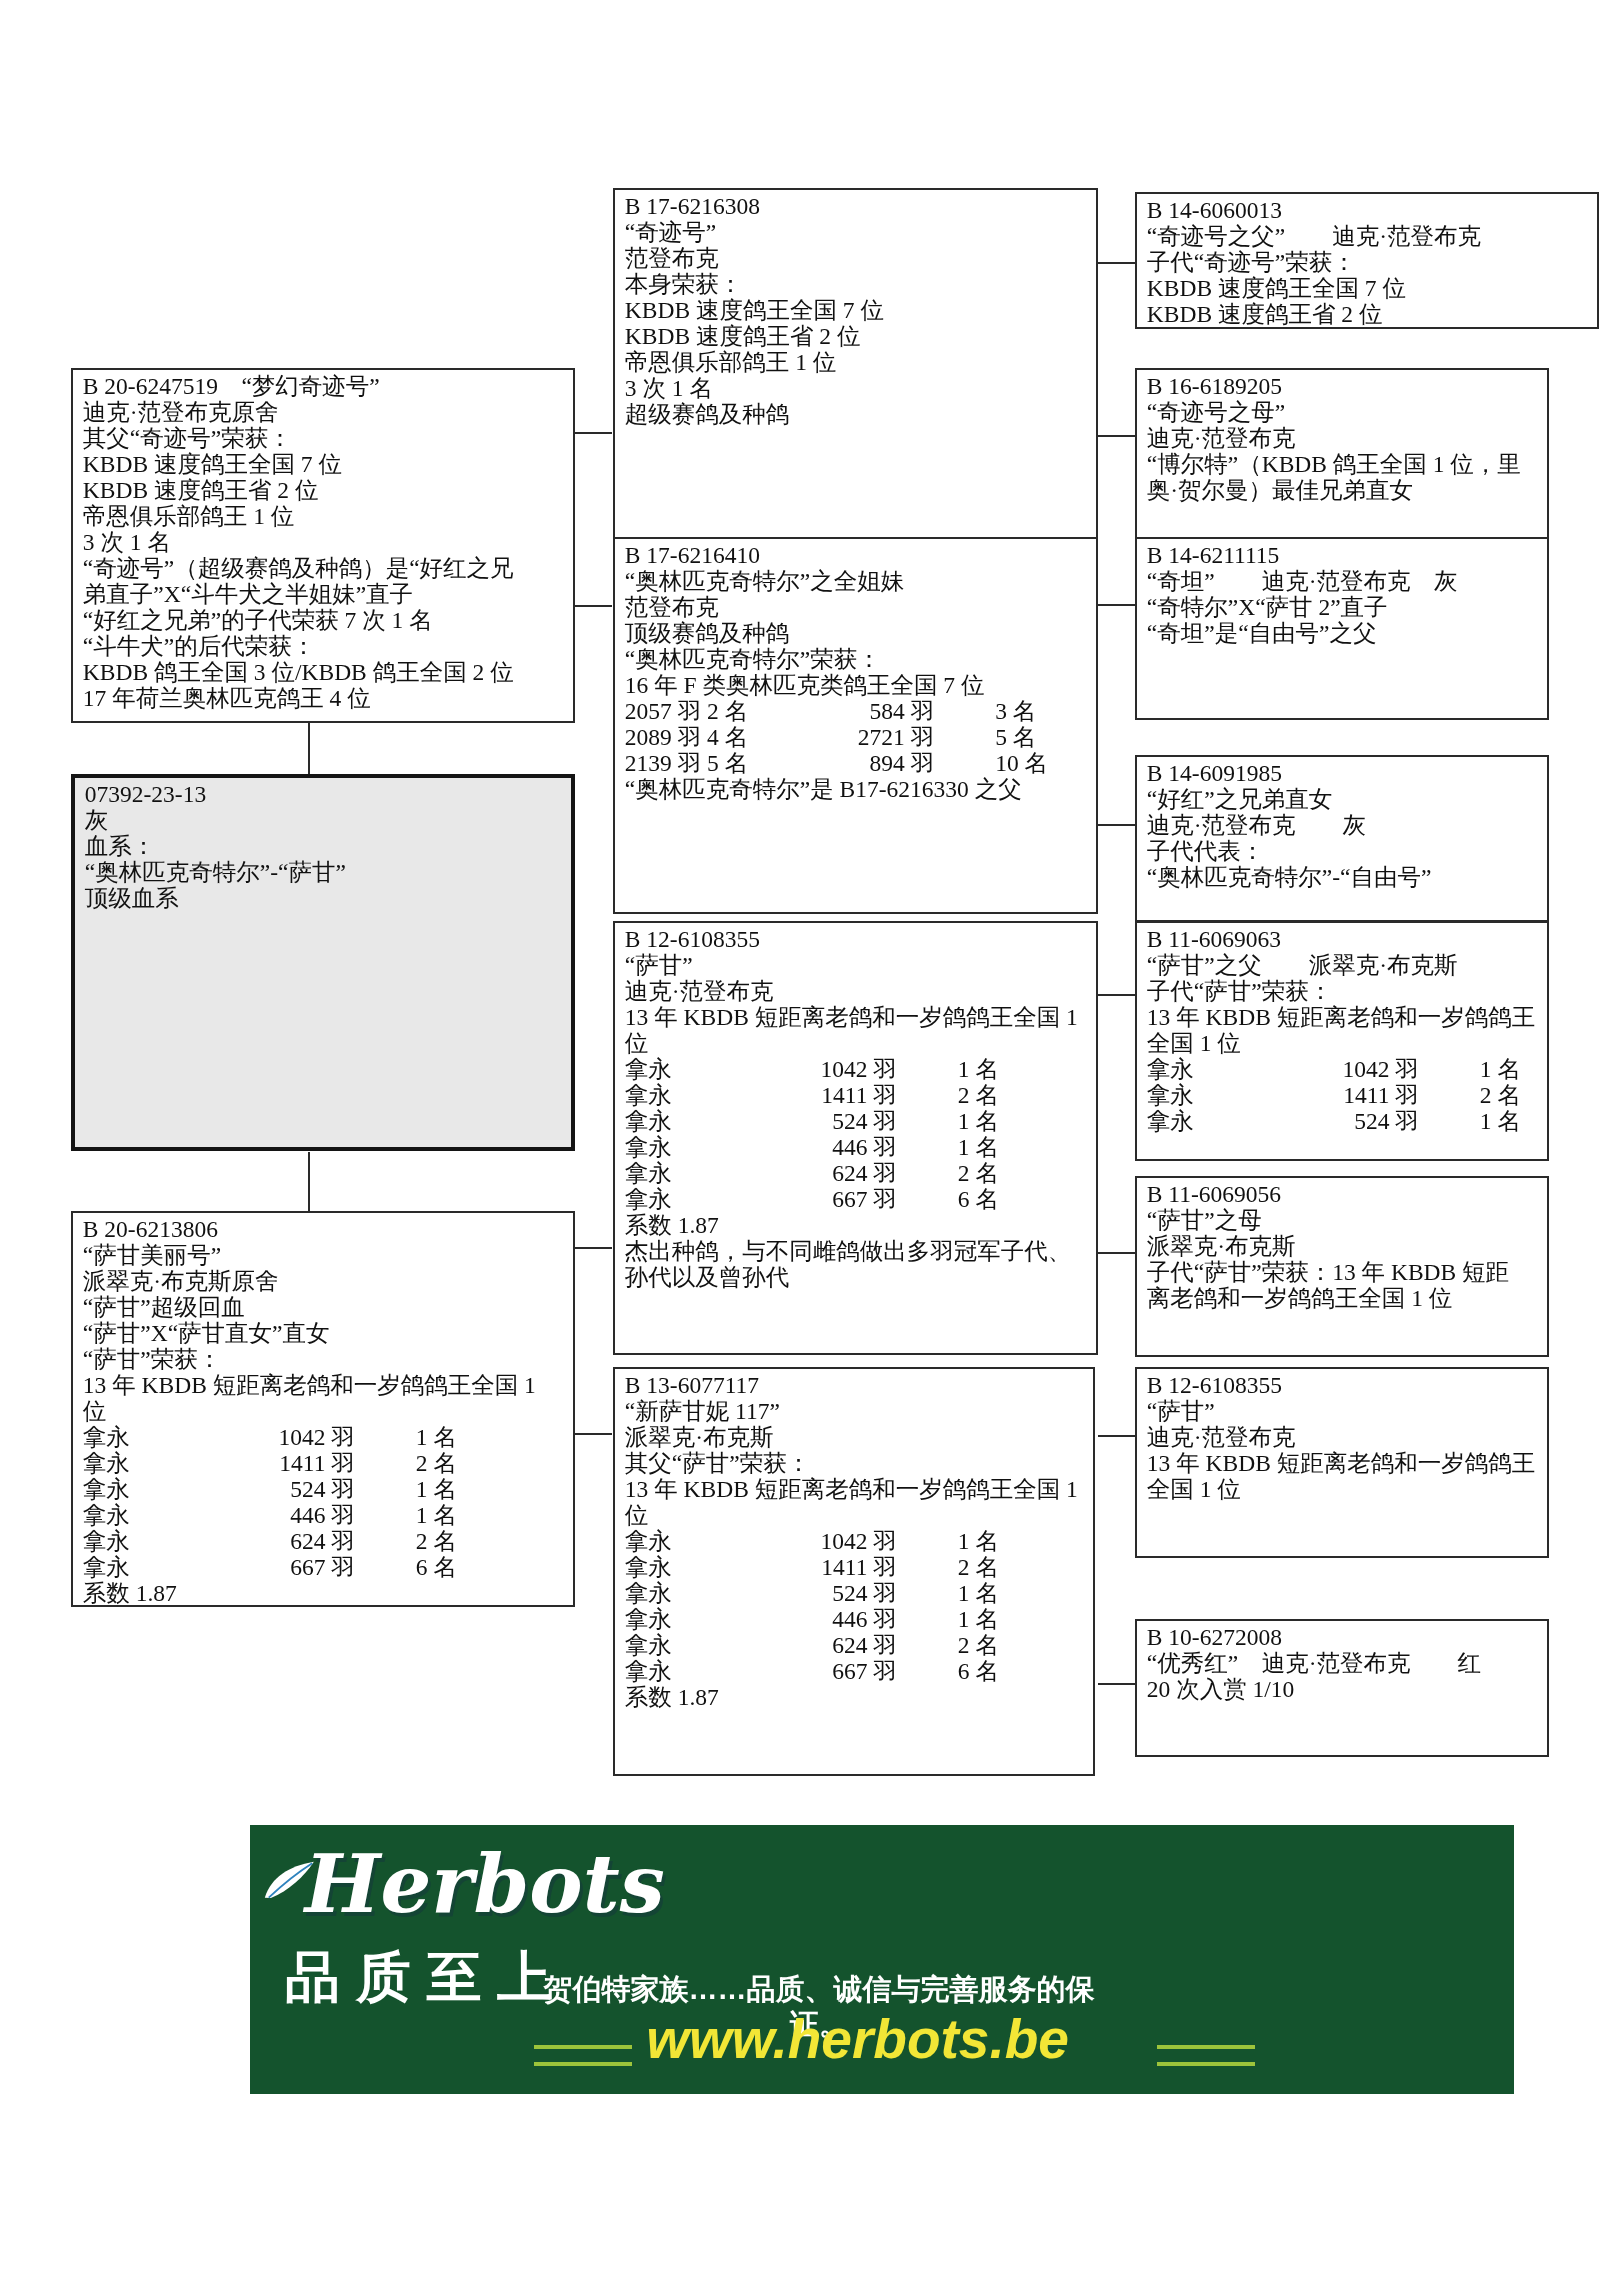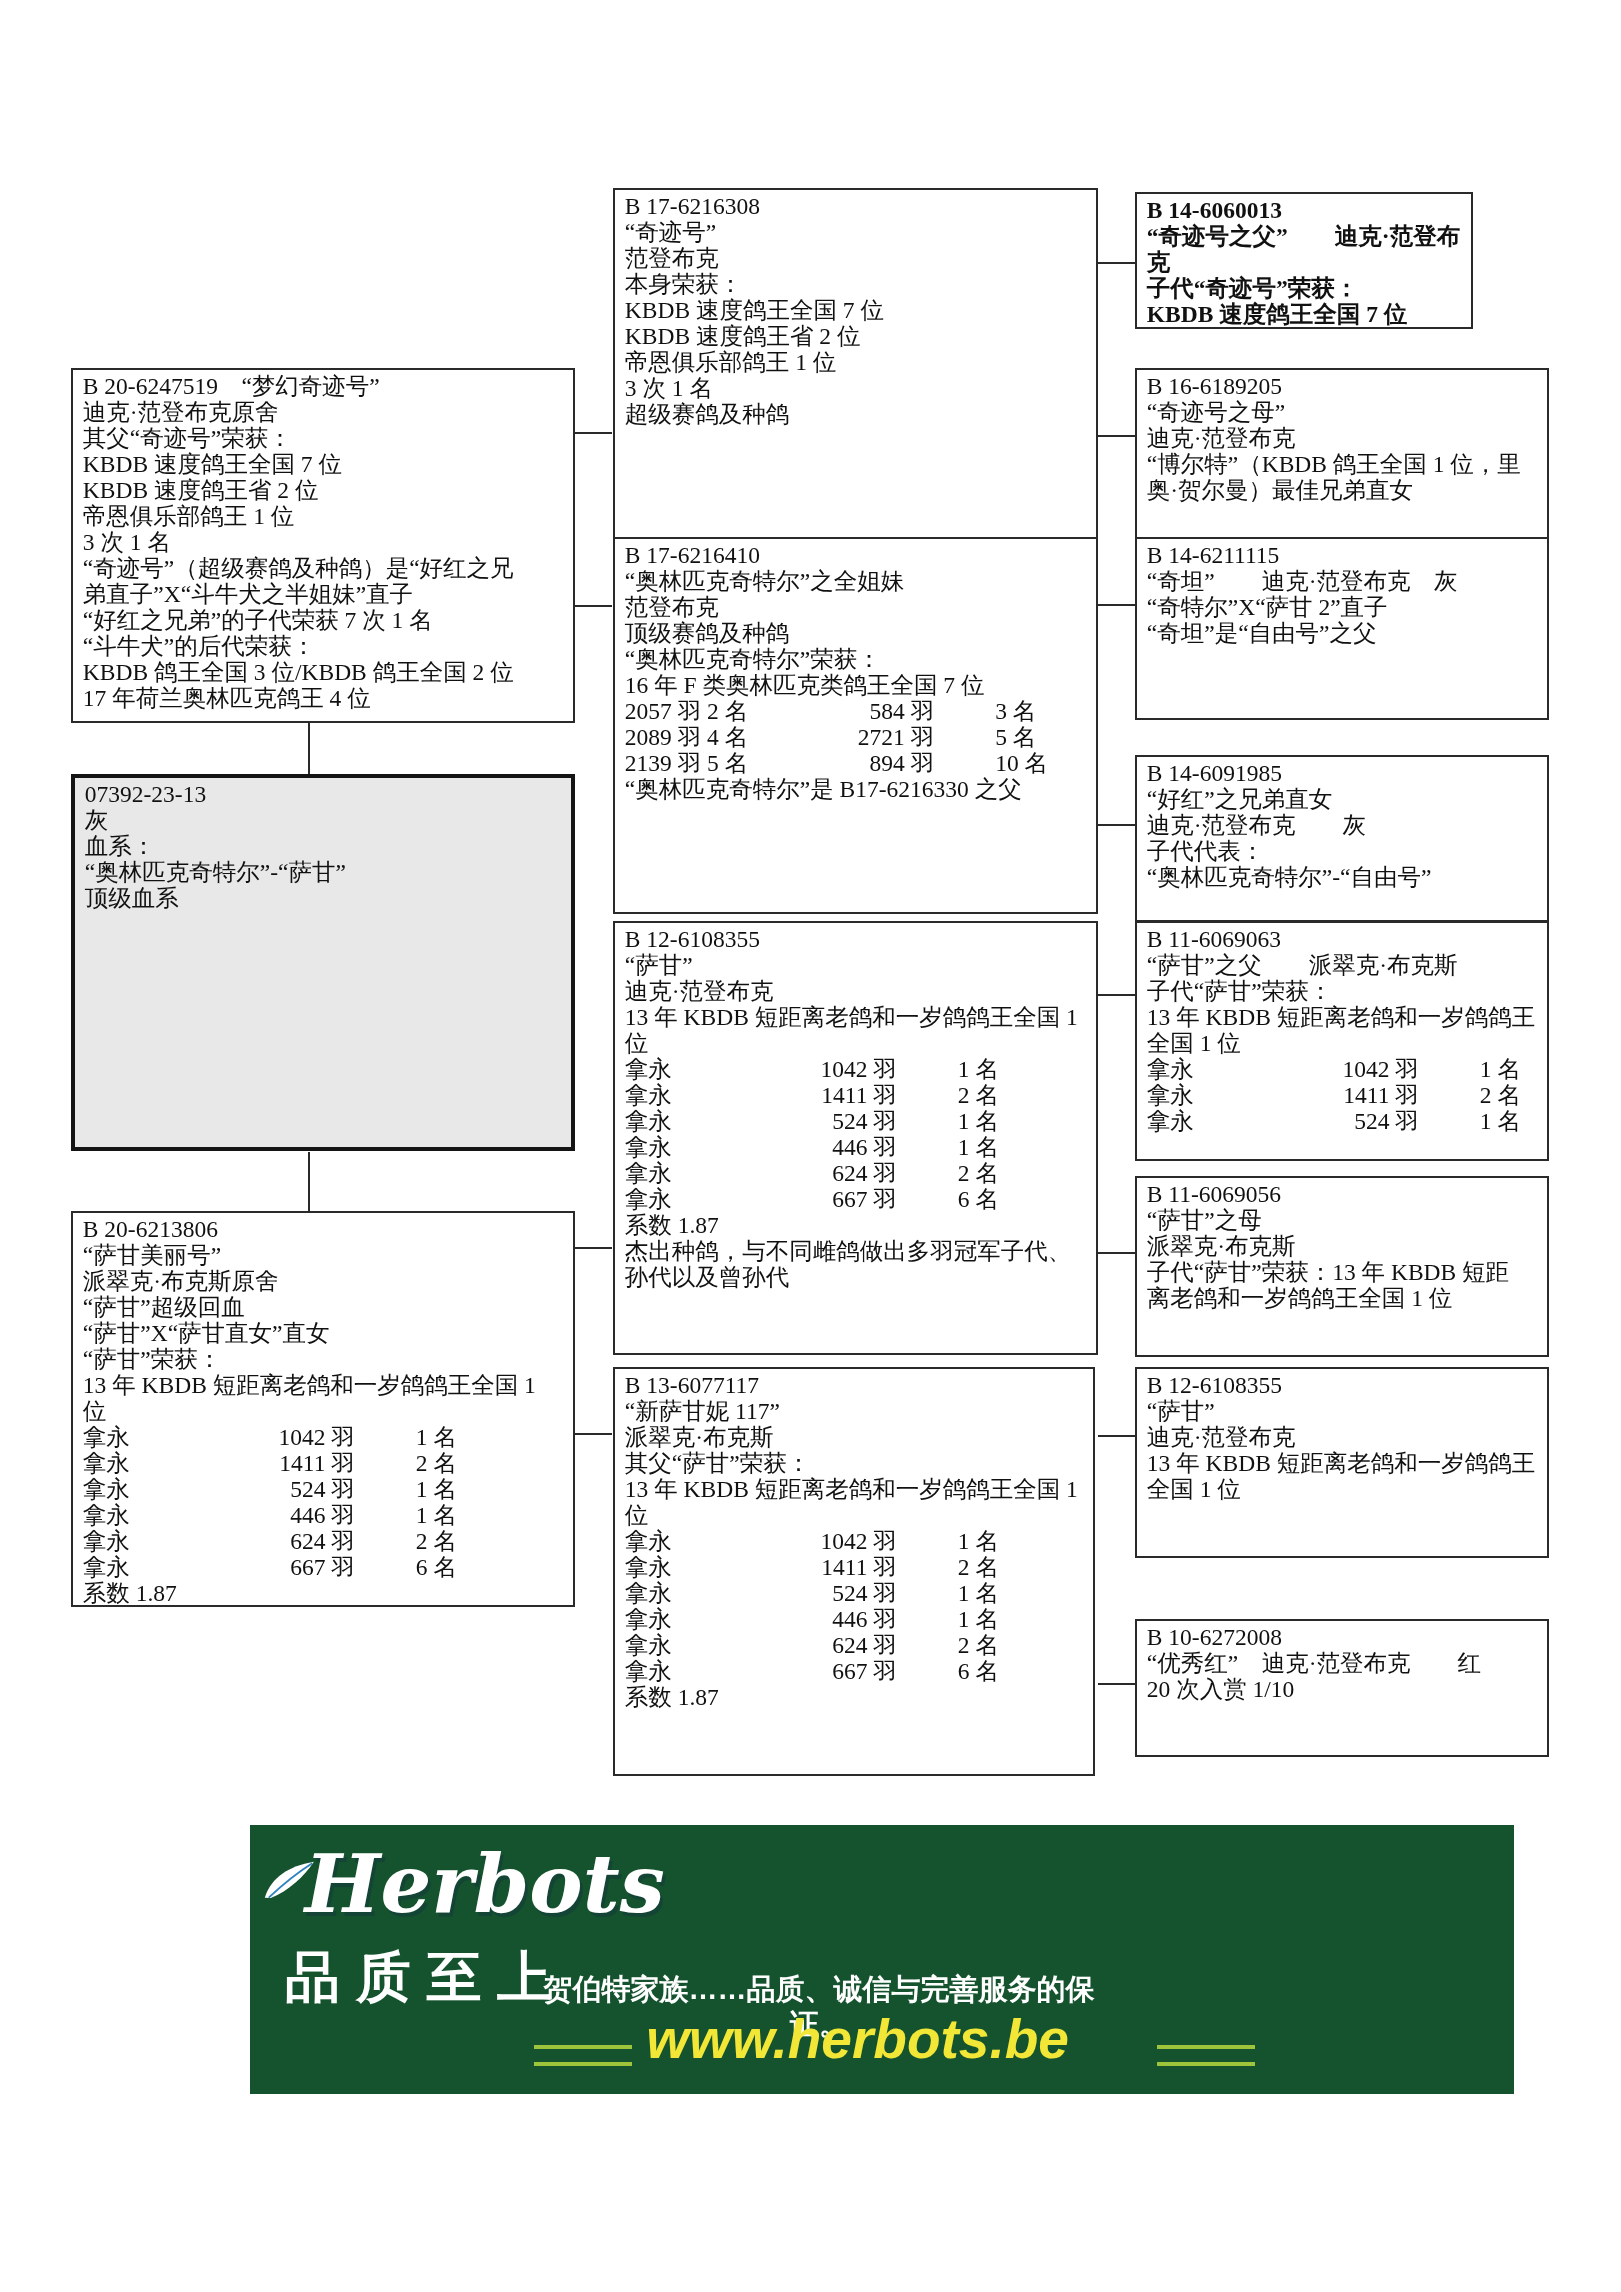--- a/index.html
+++ b/index.html
@@ -217,21 +217,21 @@
         <span class="c2">2 名</span>
       </div>
       <div class="row">
         <span class="c0">拿永</span>
         <span class="c1">667 羽</span>
         <span class="c2">6 名</span>
       </div>
       <div class="line">系数 1.87</div>
     </section>
 
-  <section class="pbox" style="left:1135px;top:192px;width:338px;height:137px;font-weight:bold;">
+  <section class="pbox" style="left:1135px;top:192px;width:464px;height:137px;">
       <div class="line">B 14-6060013</div>
       <div class="line">“奇迹号之父”　　迪克·范登布克</div>
       <div class="line">子代“奇迹号”荣获：</div>
       <div class="line">KBDB 速度鸽王全国 7 位</div>
       <div class="line">KBDB 速度鸽王省 2 位</div>
     </section>
 
   <section class="pbox" style="left:1135px;top:368px;width:414px;height:181px;">
       <div class="line">B 16-6189205</div>
       <div class="line">“奇迹号之母”</div>

